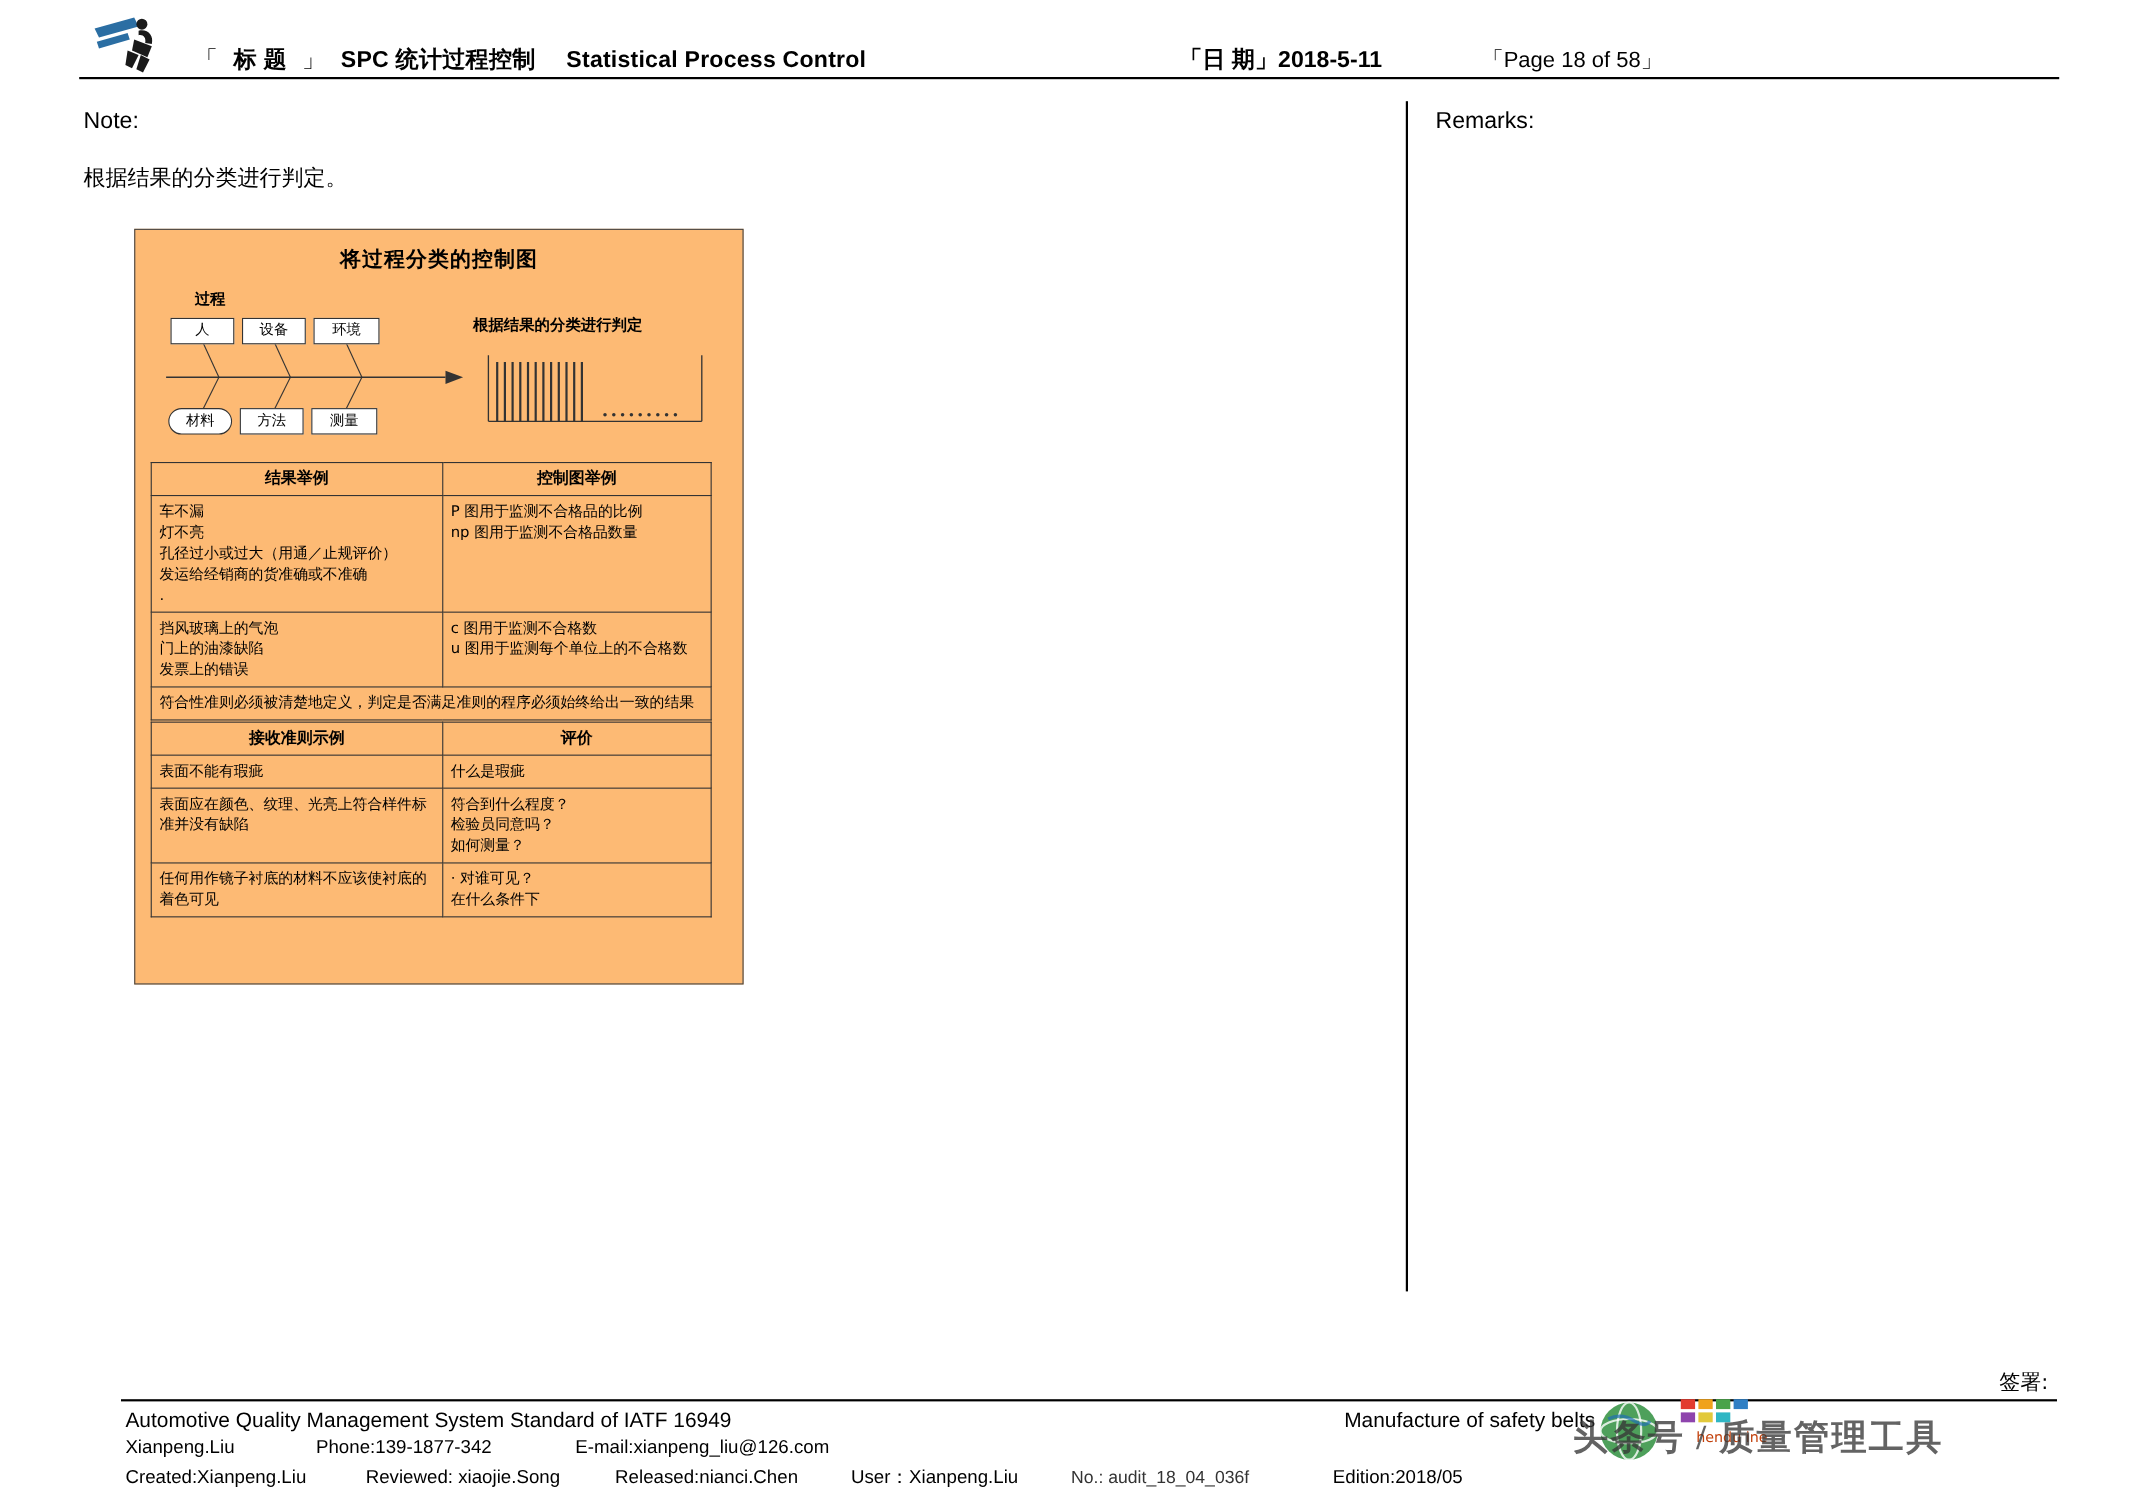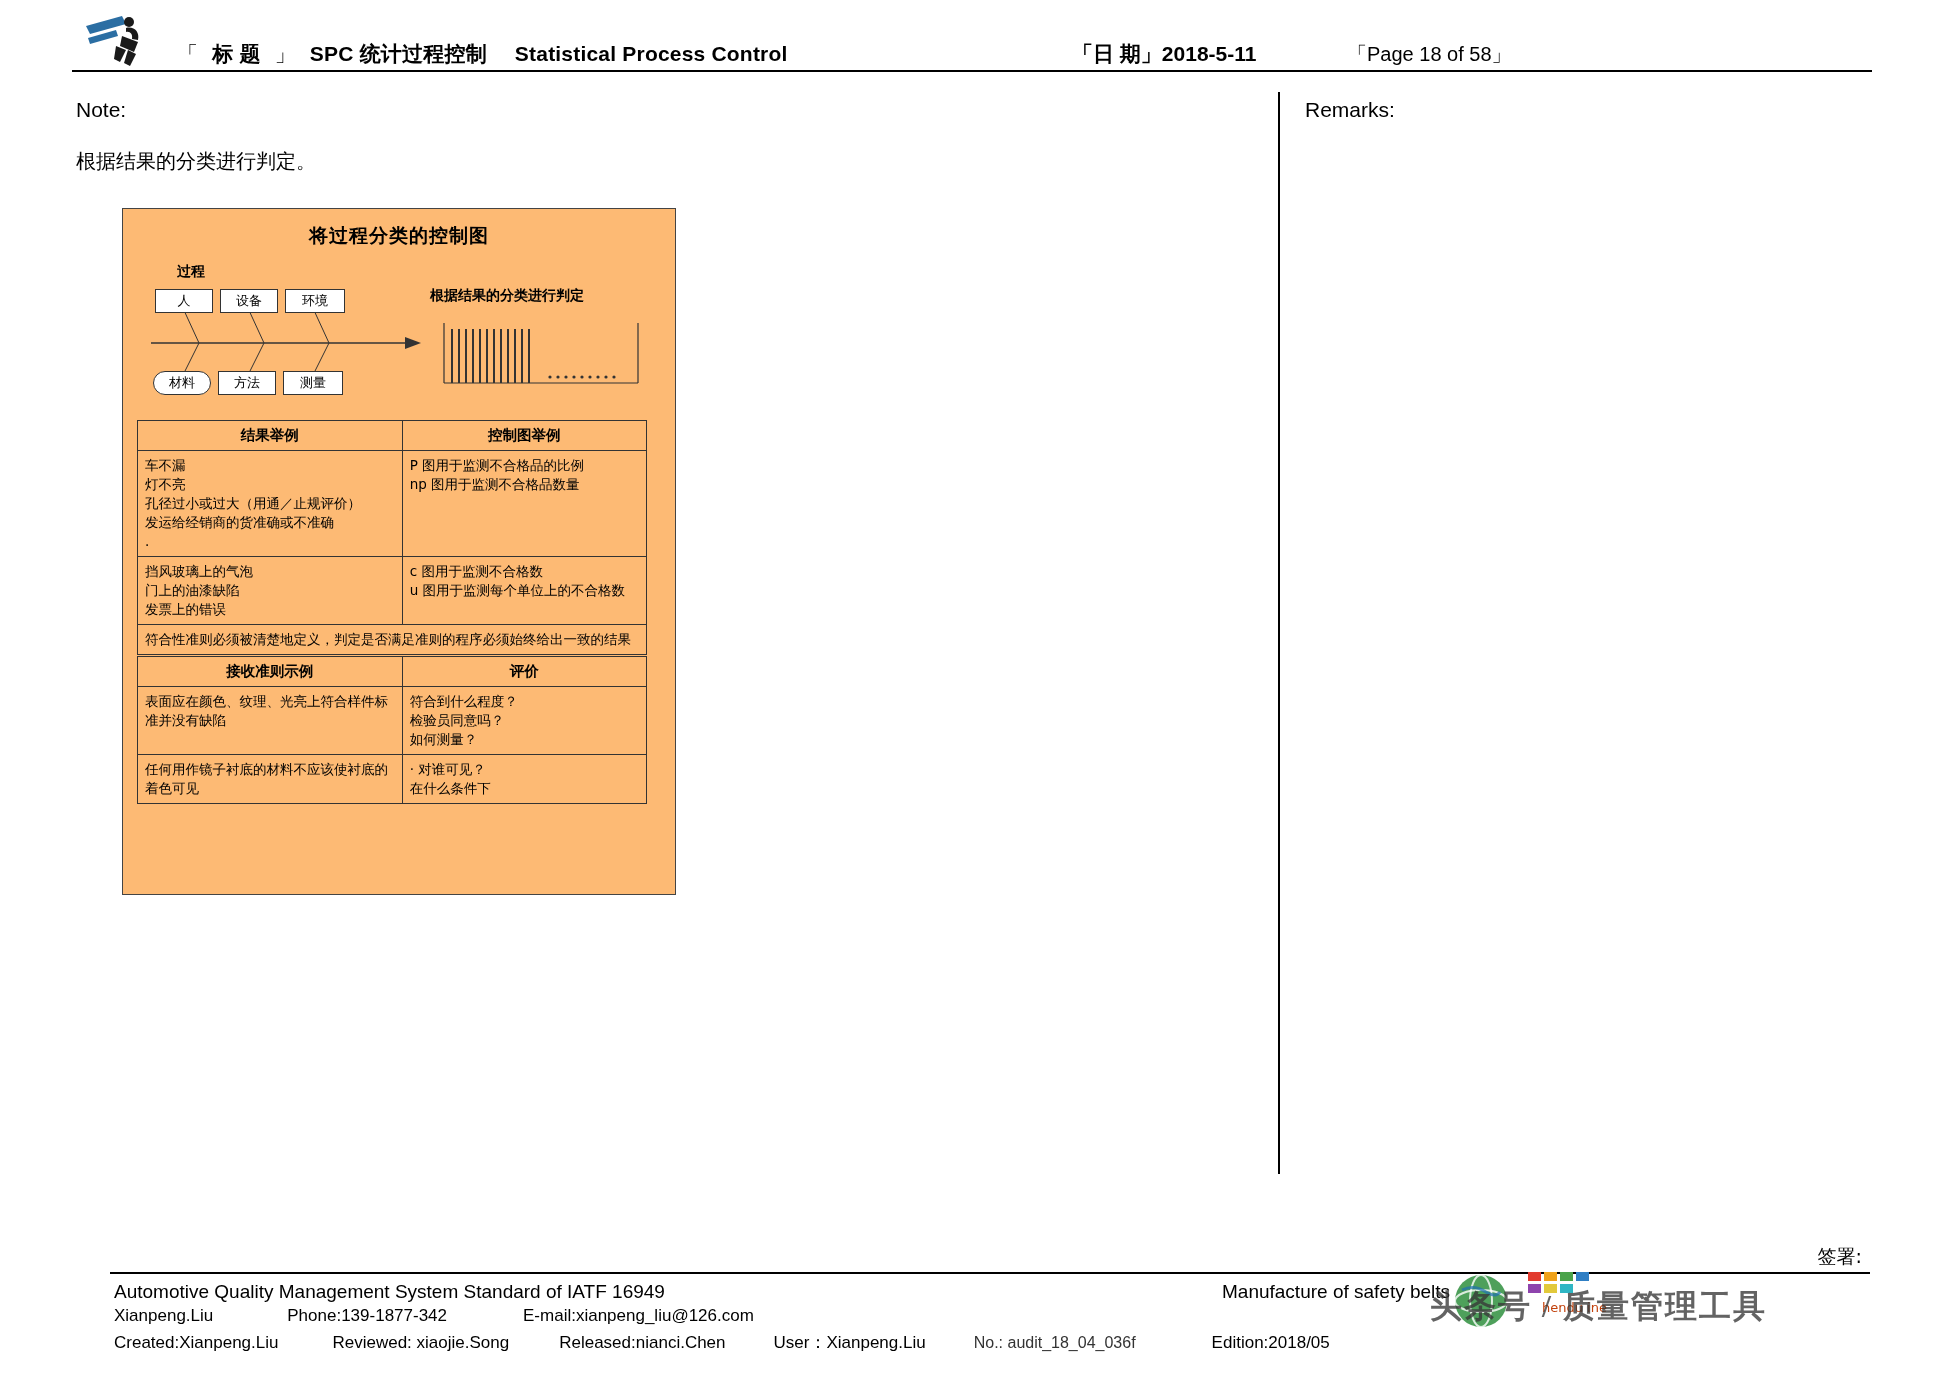--- a/index.html
+++ b/index.html
@@ -380,20 +380,24 @@
     </tbody>
       </table>
 
     <table class="ftab">
       <tbody>
           <tr>
         <th style="width:52%">接收准则示例</th>
         <th>评价</th>
       </tr>
       <tr>
+        <td>表面不能有瑕疵</td>
+        <td>什么是瑕疵</td>
+      </tr>
+      <tr>
         <td>表面应在颜色、纹理、光亮上符合样件标准并没有缺陷</td>
         <td style="white-space:pre-line">符合到什么程度？
 检验员同意吗？
 如何测量？</td>
       </tr>
       <tr>
         <td>任何用作镜子衬底的材料不应该使衬底的着色可见</td>
         <td style="white-space:pre-line">· 对谁可见？
 在什么条件下</td>
       </tr>

